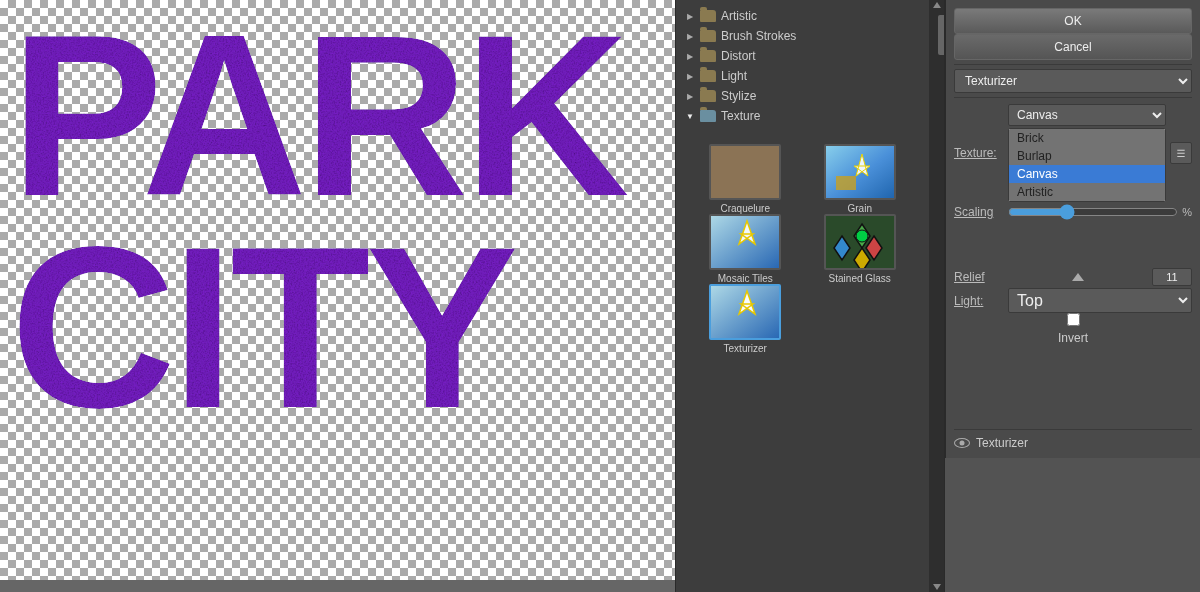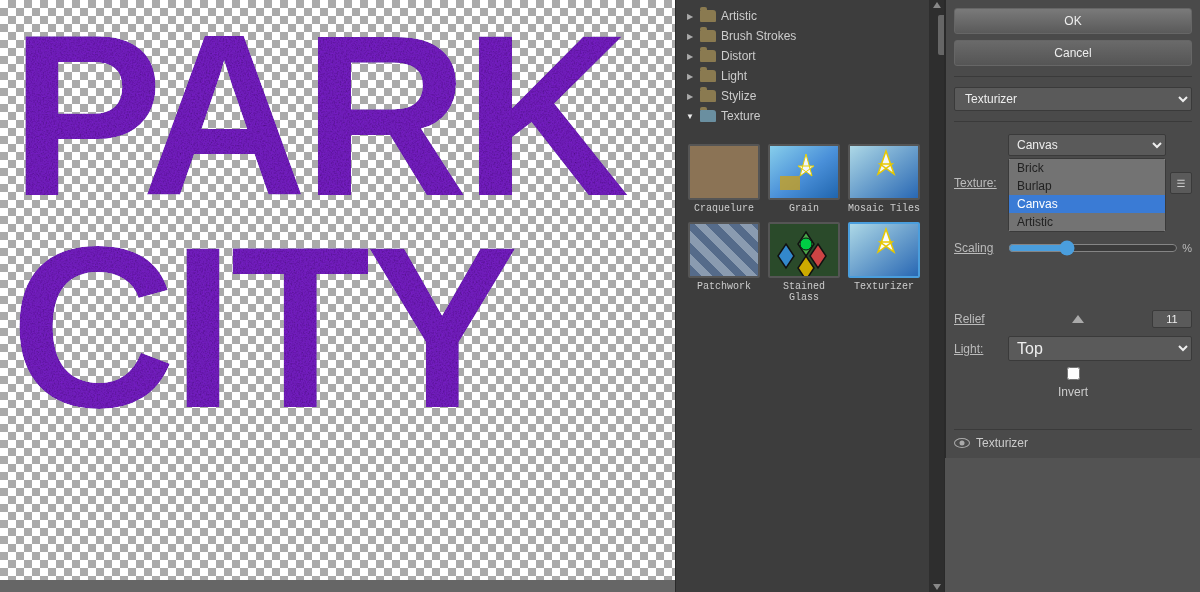--- a/index.html
+++ b/index.html
@@ -112,24 +112,23 @@
       background: #8a7a50;
       border-radius: 2px 2px 0 0;
     }
 
     .texture-section {
       padding: 4px 8px 4px 8px;
     }
 
     .texture-grid {
       display: grid;
-      grid-template-columns: repeat(3, 1fr);
-      gap: 8px;
+      grid-template-columns: repeat(2, 1fr);
+      gap: 0;
       padding: 8px 4px;
-      font-family: Liberation Mono, monospace;
     }
 
     .texture-thumb {
       display: flex;
       flex-direction: column;
       align-items: center;
       cursor: pointer;
     }
 
     .texture-thumb-img {
@@ -172,21 +171,20 @@
 
     
     .right-panel {
       width: 255px;
       height: 458px;
       background: #4a4a4a;
       border-left: 1px solid #2a2a2a;
       display: flex;
       flex-direction: column;
       padding: 8px;
-      gap: 6px;
     }
 
     .btn {
       width: 100%;
       padding: 5px;
       border: 1px solid #666;
       border-radius: 3px;
       cursor: pointer;
       font-size: 12px;
       text-align: center;
@@ -517,26 +515,20 @@
                   </linearGradient>
                 </defs>
                 <rect width="72" height="56" fill="url(#g2)"></rect>
                 <polygon points="36,5 44,28 30,18 42,18 28,28" fill="white" opacity="0.9"></polygon>
                 <polygon points="36,5 44,28 30,18 42,18 28,28" fill="none" stroke="#e8c800" stroke-width="1.5"></polygon>
               </svg>
             </div>
             <span class="texture-thumb-label">Mosaic Tiles</span>
           </div>
 
-          <div class="texture-thumb">
-            <div class="texture-thumb-img">
-              <div class="thumb-patchwork"></div>
-            </div>
-            <span class="texture-thumb-label">Patchwork</span>
-          </div>
 
           <div class="texture-thumb">
             <div class="texture-thumb-img">
               <svg width="72" height="56" viewBox="0 0 72 56">
                 <rect width="72" height="56" fill="#2a4a2a"></rect>
                 <polygon points="36,8 44,20 36,32 28,20" fill="#4aaa4a" stroke="#111" stroke-width="1.5"></polygon>
                 <circle cx="36" cy="20" r="6" fill="#00cc44" stroke="#111" stroke-width="1"></circle>
                 <polygon points="16,20 24,32 16,44 8,32" fill="#3388cc" stroke="#111" stroke-width="1.5"></polygon>
                 <polygon points="48,20 56,32 48,44 40,32" fill="#cc4444" stroke="#111" stroke-width="1.5"></polygon>
                 <polygon points="36,32 44,44 36,56 28,44" fill="#ccaa00" stroke="#111" stroke-width="1.5"></polygon>

